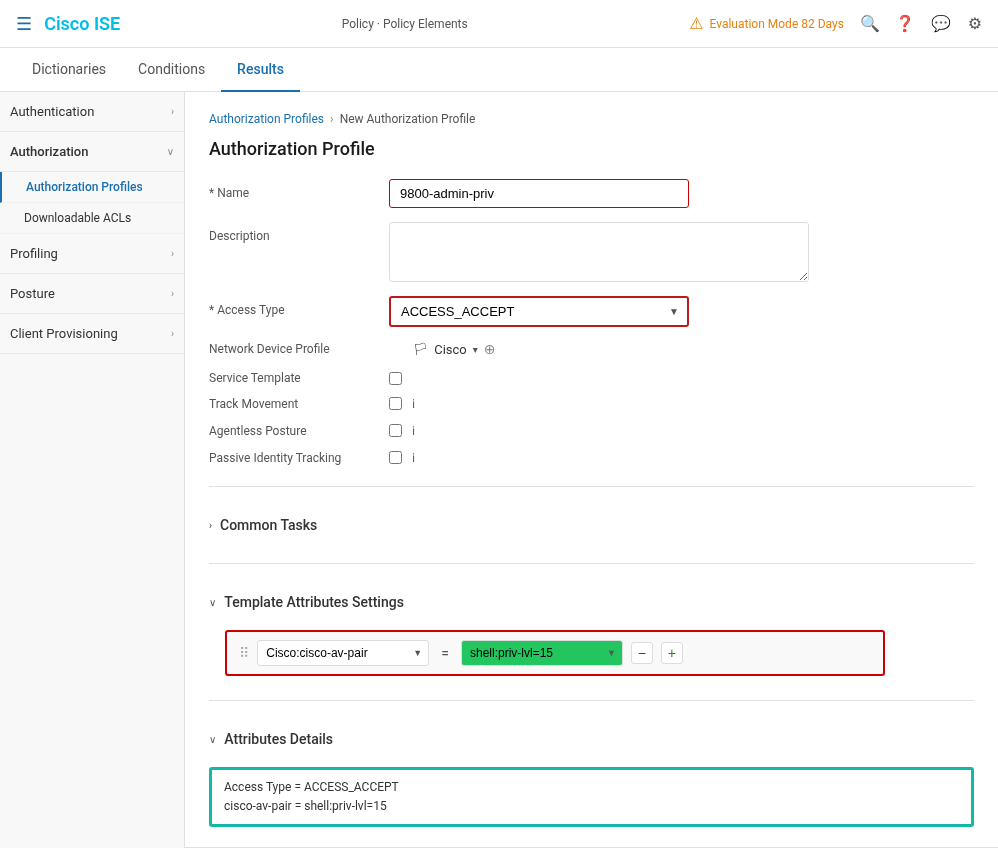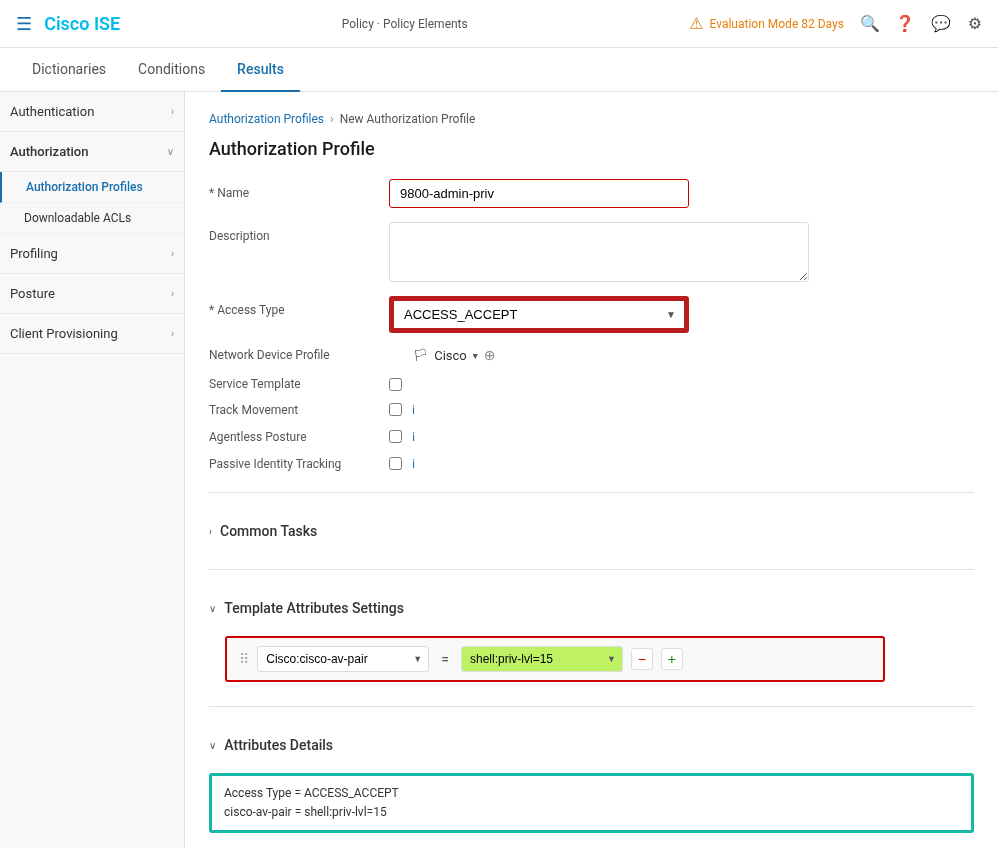--- a/index.html
+++ b/index.html
@@ -70,21 +70,21 @@
     .form-input {
       border: 1px solid #c00; border-radius: 3px; padding: 6px 10px;
       font-size: 13px; width: 300px; outline: none;
     }
     .form-textarea {
       border: 1px solid #ddd; border-radius: 3px; padding: 6px 10px;
       font-size: 13px; width: 420px; height: 60px; resize: vertical; outline: none;
     }
     .form-select-wrap {
       position: relative; display: inline-flex; align-items: center;
-      border: 5px solid #b91c1c; border-radius: 3px; width: 300px;
+      border: 2px solid #b91c1c; border-radius: 3px; width: 300px;
     }
     .form-select {
       appearance: none; border: none; outline: none;
       padding: 6px 30px 6px 10px; font-size: 13px; width: 100%; background: transparent; cursor: pointer;
     }
     .select-arrow { position: absolute; right: 8px; color: #555; pointer-events: none; font-size: 10px; }
 
     
     .profile-row { display: flex; align-items: center; margin-bottom: 14px; gap: 24px; }
     .profile-label { width: 180px; font-size: 12px; color: #555; flex-shrink: 0; }
@@ -121,21 +121,21 @@
       border: 1px solid #ddd; border-radius: 3px; background: #fff;
     }
     .attr-select {
       appearance: none; border: none; outline: none;
       padding: 5px 24px 5px 8px; font-size: 12px; width: 170px; background: transparent; cursor: pointer;
     }
     .attr-select-arrow { position: absolute; right: 6px; color: #555; pointer-events: none; font-size: 9px; }
     .equals-sign { font-size: 14px; color: #555; padding: 0 4px; }
     .attr-value-wrap {
       position: relative; display: inline-flex; align-items: center;
-      border: 1px solid #ddd; border-radius: 3px; background: #bef264;
+      border: 1px solid #ddd; border-radius: 3px; background: #22c55e;
     }
     .attr-value-select {
       appearance: none; border: none; outline: none;
       padding: 5px 24px 5px 8px; font-size: 12px; width: 160px; background: transparent; cursor: pointer;
     }
     .attr-btn {
       width: 22px; height: 22px; border-radius: 3px; border: 1px solid #ddd;
       display: flex; align-items: center; justify-content: center; cursor: pointer;
       font-size: 14px; background: #fff;
     }

